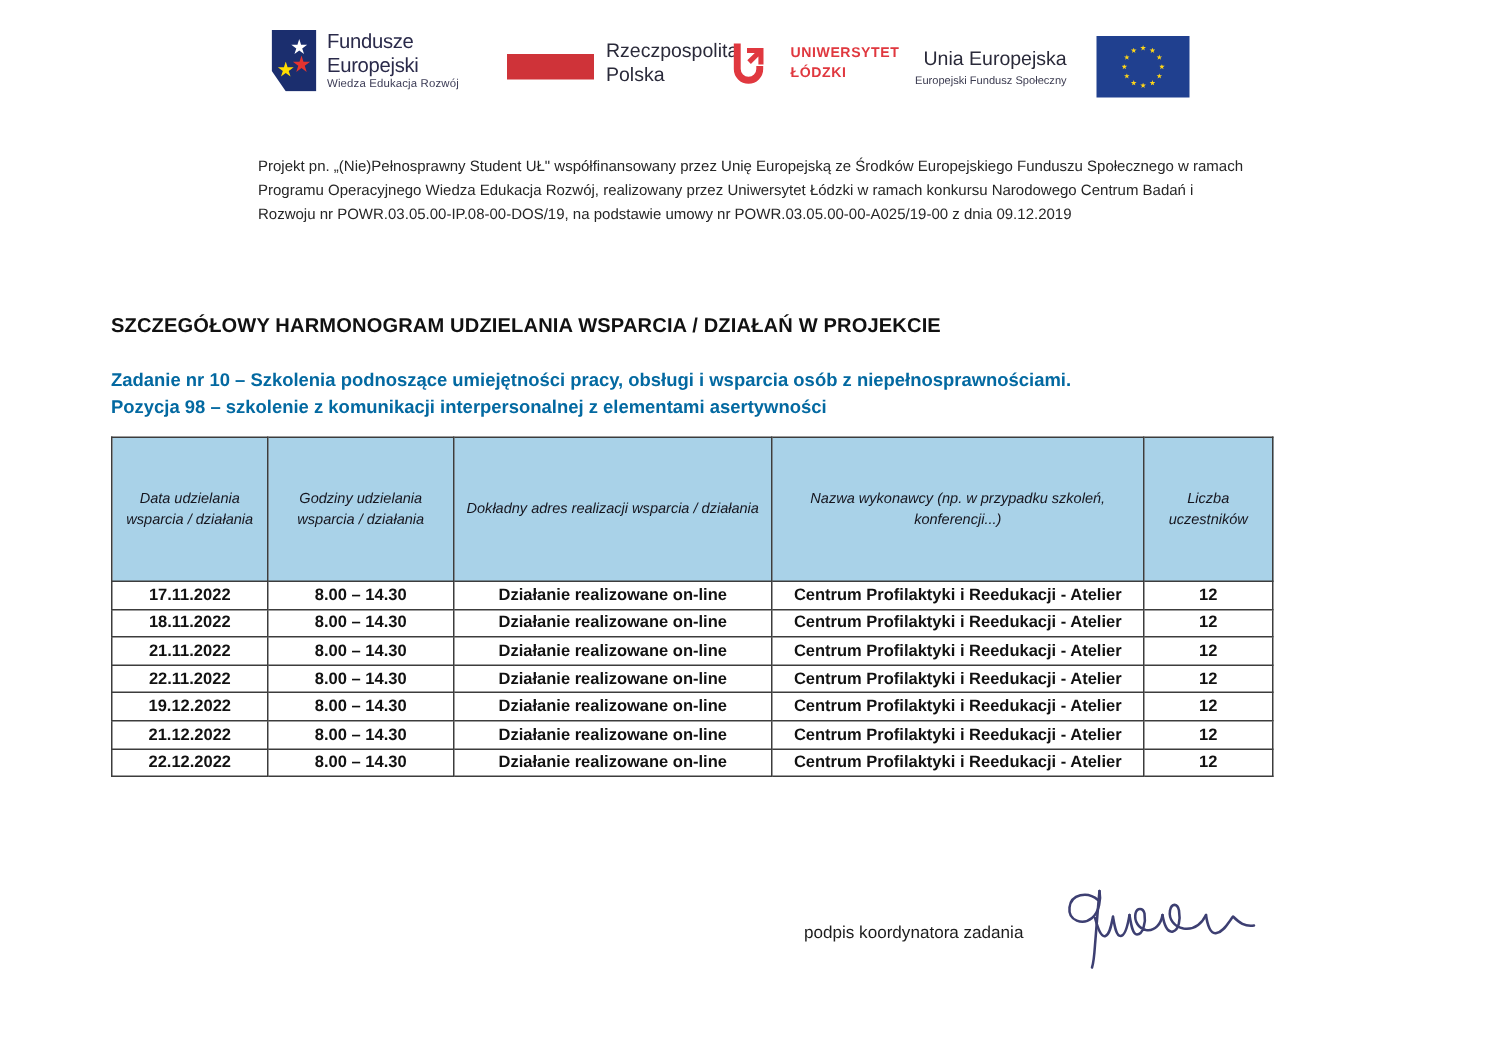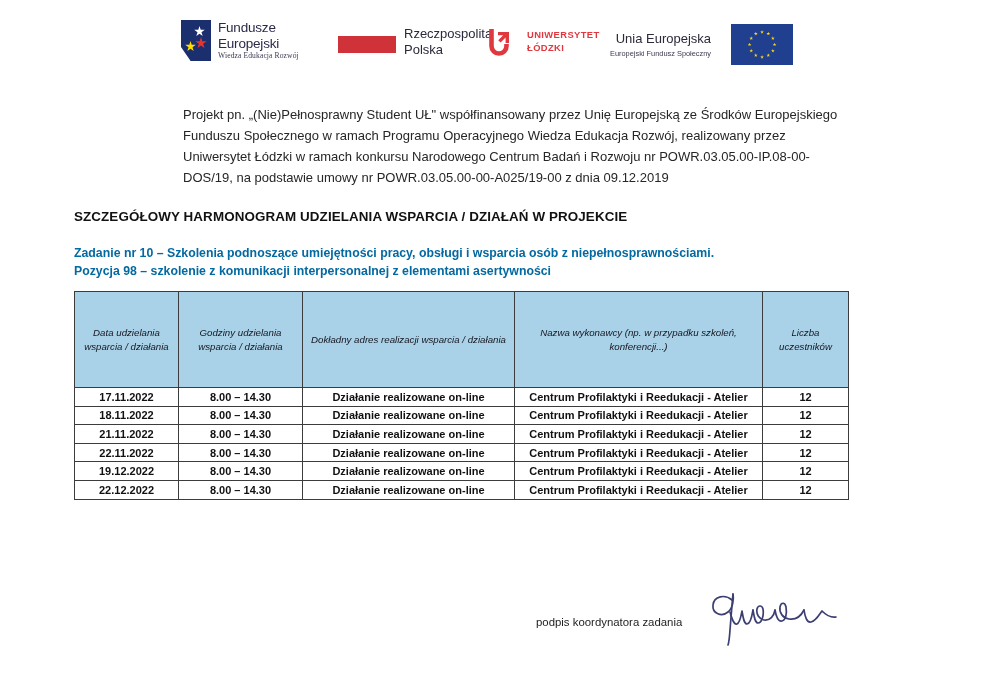--- a/index.html
+++ b/index.html
@@ -68,21 +68,20 @@
     font-size: 13.5px;
     font-weight: 400;
     letter-spacing: -0.2px;
     color: #2a2a4a;
   }
   .fe-line3 {
     font-size: 7.6px;
     letter-spacing: 0.1px;
     color: #3b3b55;
     margin-top: 1.5px;
-    font-family: Liberation Serif, serif;
   }
 
   
   .rp-flag {
     width: 58px;
     height: 17px;
     background: #cf3339;
     margin-right: 8px;
     align-self: center;
     margin-top: 6px;
@@ -125,24 +124,24 @@
   .ue-star {
     position: absolute;
     width: 4px;
     height: 4px;
     background: #ffd617;
   }
 
   
   .project-para {
     position: absolute;
-    left: 183px;
+    left: 172px;
     top: 104px;
     width: 660px;
-    font-size: 13px;
+    font-size: 10px;
     line-height: 1.62;
     color: #262626;
   }
 
   
   .doc-title {
     position: absolute;
     left: 74px;
     top: 209px;
     font-size: 13.4px;
@@ -336,20 +335,27 @@
         <td>12</td>
       </tr>
       <tr>
         <td>19.12.2022</td>
         <td>8.00 – 14.30</td>
         <td>Działanie realizowane on-line</td>
         <td>Centrum  Profilaktyki  i  Reedukacji  -  Atelier</td>
         <td>12</td>
       </tr>
       <tr>
+        <td>21.12.2022</td>
+        <td>8.00 – 14.30</td>
+        <td>Działanie realizowane on-line</td>
+        <td>Centrum  Profilaktyki  i  Reedukacji  -  Atelier</td>
+        <td>12</td>
+      </tr>
+      <tr>
         <td>22.12.2022</td>
         <td>8.00 – 14.30</td>
         <td>Działanie realizowane on-line</td>
         <td>Centrum  Profilaktyki  i  Reedukacji  -  Atelier</td>
         <td>12</td>
       </tr>
     </tbody>
 </table>
 
 <div class="sign-label">podpis koordynatora zadania</div>

